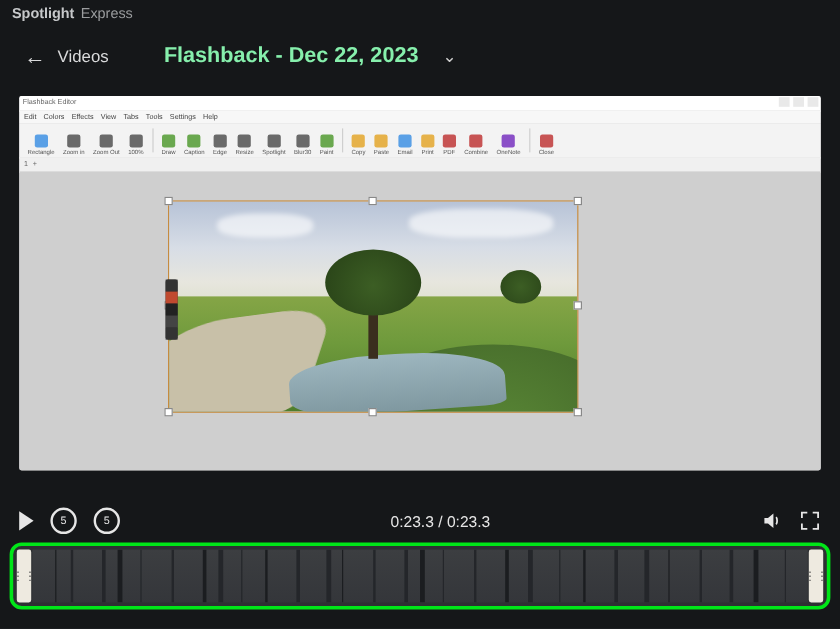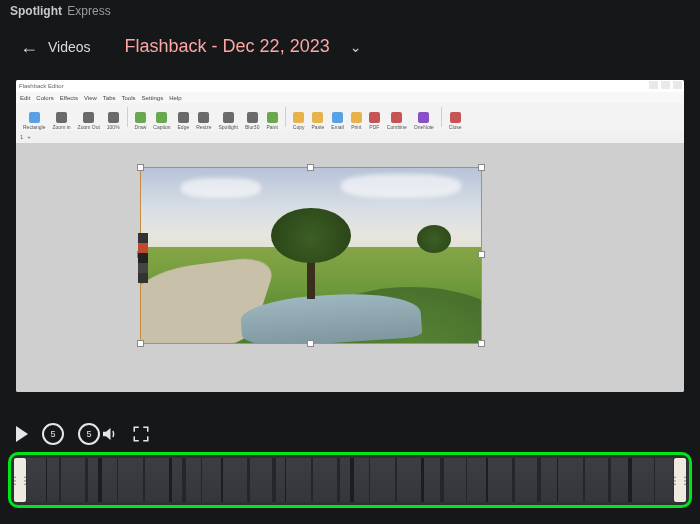--- a/index.html
+++ b/index.html
@@ -18,22 +18,22 @@
   .brand .thin { font-weight: 400; color: #9a9c9e; margin-left: 2px; }
 
   .header {
     position: absolute; left: 20px; top: 36px;
     display: flex; align-items: center; gap: 10px;
     color: #d9dadb;
   }
   .back-arrow { font-size: 18px; line-height: 1; }
   .header .videos { font-size: 14px; }
   .title {
-    margin-left: 24px;
-    font-size: 18px; font-weight: 400; color: #fca5a5;
+    margin-left: 36px;
+    font-size: 18px; font-weight: 700; color: #86efac;
   }
   .chev { margin-left: 10px; font-size: 14px; color: #cfcfcf; }
 
   
   .preview {
     position: absolute; left: 16px; top: 80px;
     width: 668px; height: 312px;
     background: #cfcfcf;
     border-radius: 2px;
     overflow: hidden;
@@ -341,20 +341,25 @@
 
 <div class="controls">
   <div class="left">
     <div class="play-triangle" title="Play"></div>
     <div class="circ">
         <span>5</span>
       </div>
     <div class="circ">
         <span>5</span>
       </div>
+  </div>
+  <div class="mid">
+    <span>0:23.3</span>
+    <span> / </span>
+    <span>0:23.3</span>
   </div>
   <div class="right">
     <div class="vol">
       <svg width="18" height="18" viewBox="0 0 24 24" fill="none" stroke="#e6e6e6" stroke-width="2">
         <path d="M4 9v6h4l6 5V4L8 9H4z" fill="#e6e6e6" stroke="none"></path>
         <path d="M17 8c1.5 1.5 1.5 6.5 0 8"></path>
       </svg>
     </div>
     <div class="fs">
       <svg width="18" height="18" viewBox="0 0 24 24" fill="none" stroke="#e6e6e6" stroke-width="2">

